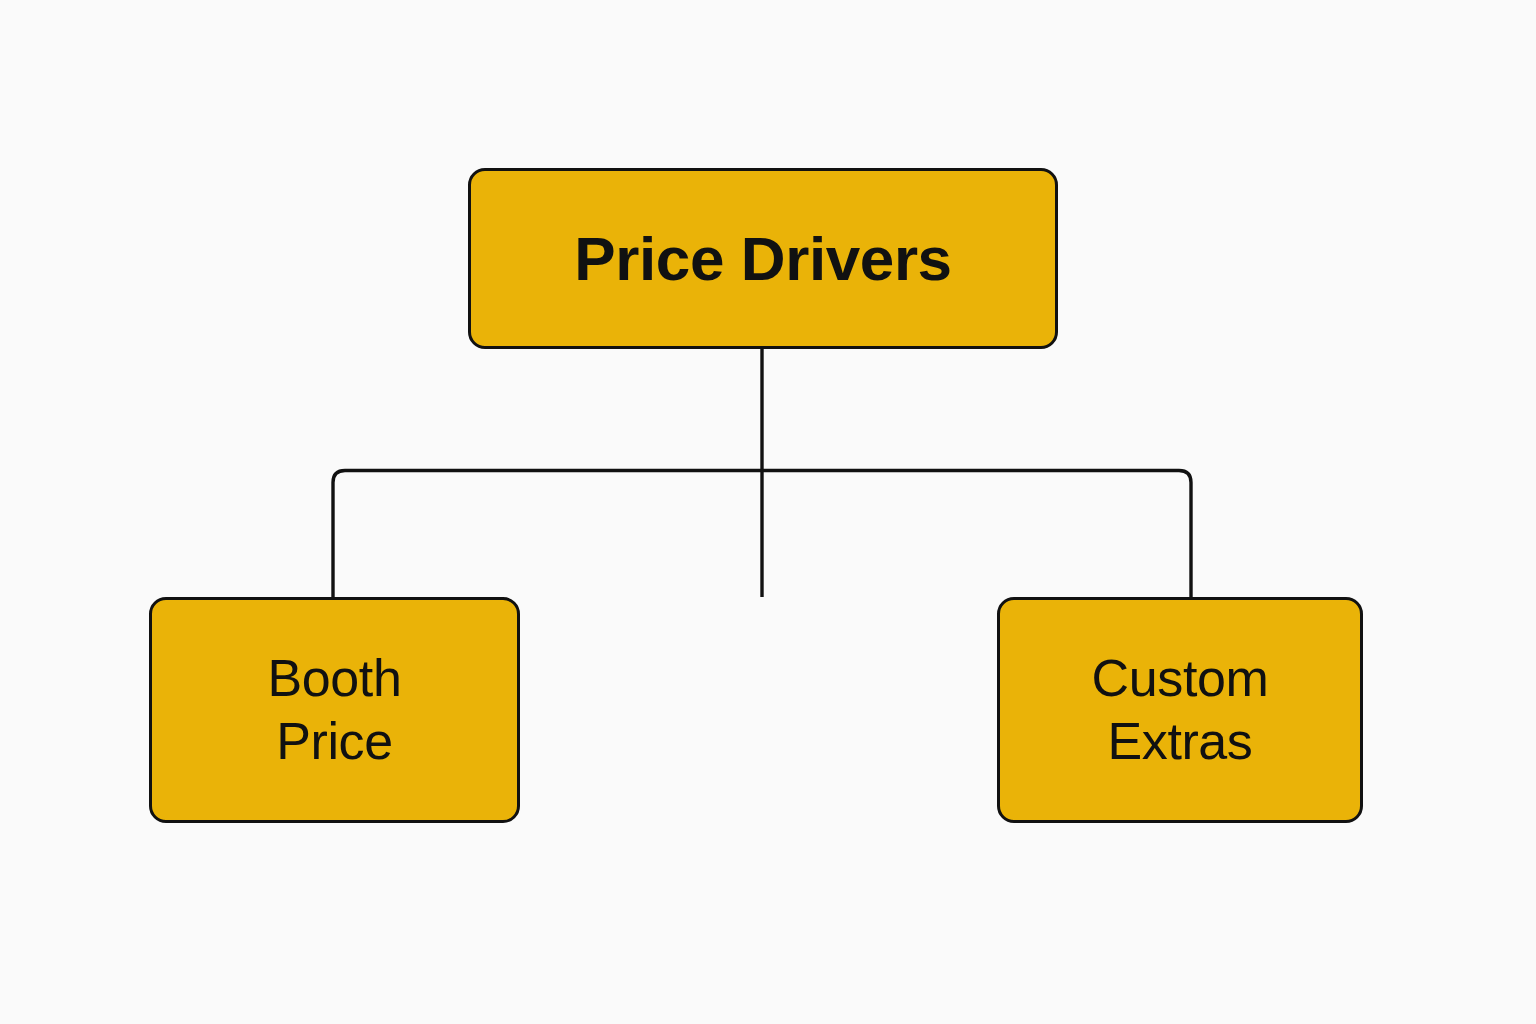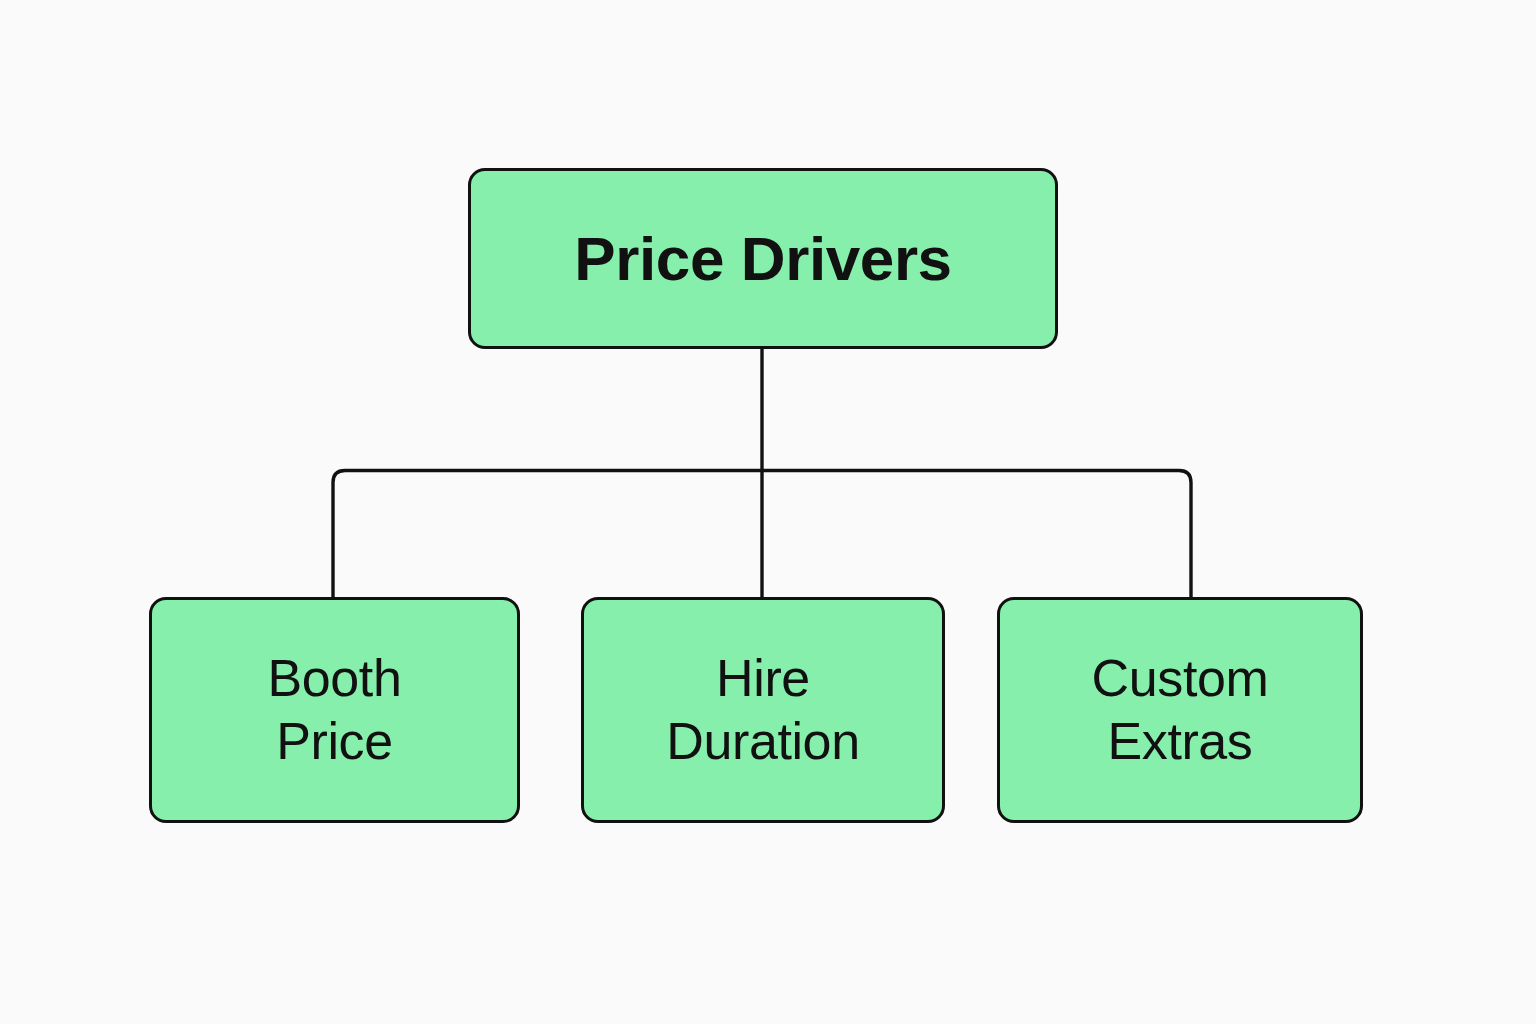--- a/index.html
+++ b/index.html
@@ -25,21 +25,21 @@
     position: absolute;
     left: 0;
     top: 0;
     width: 1536px;
     height: 1024px;
   }
   
   .node {
     position: absolute;
     box-sizing: border-box;
-    background: #86efac;
+    background: #eab308;
     border: 3.4px solid #111111;
     border-radius: 17px;
     display: flex;
     align-items: center;
     justify-content: center;
     text-align: center;
     color: #111111;
     z-index: 2;
   }
   .node-label {
@@ -102,23 +102,19 @@
 
   <div class="node" id="node-root">
     <span class="node-label">Price Drivers</span>
   </div>
 
   <div class="node node-child" id="node-child-0">
     <span class="node-label">Booth
 Price</span>
   </div>
 
-  <div class="node node-child" id="node-child-1">
-    <span class="node-label">Hire
-Duration</span>
-  </div>
 
   <div class="node node-child" id="node-child-2">
     <span class="node-label">Custom
 Extras</span>
   </div>
 
 </div>
 
 </body></html>

